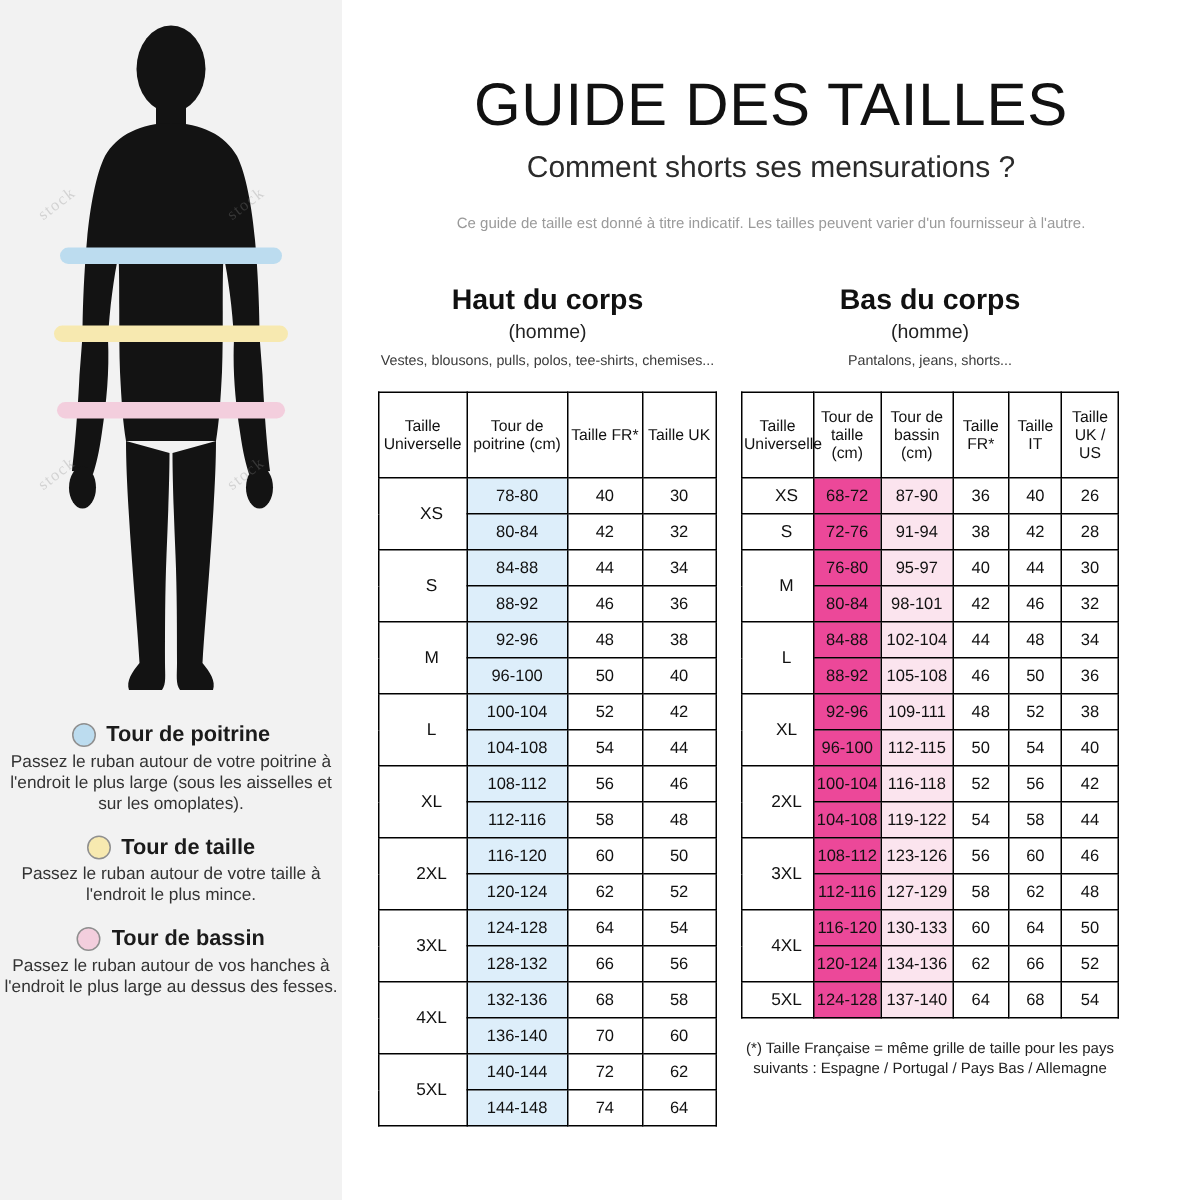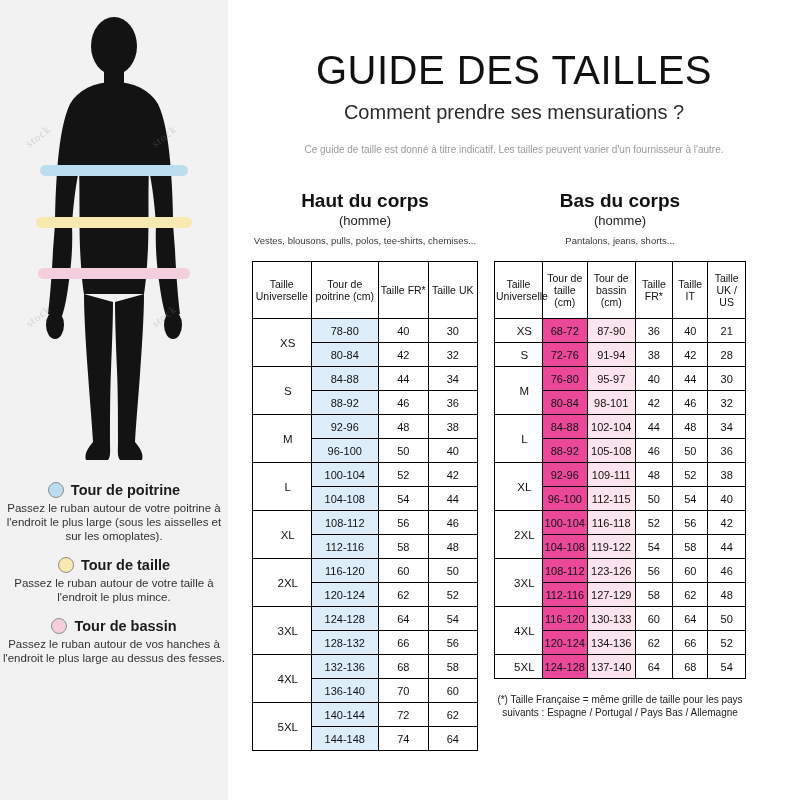--- a/index.html
+++ b/index.html
@@ -289,21 +289,21 @@
           <span class="legend-dot dot-hips"></span>
           <span class="legend-title">Tour de bassin</span>
         </div>
         <div class="legend-text">Passez le ruban autour de vos hanches à l'endroit le plus large au dessus des fesses.</div>
       </div>
     </div>
   </div>
 
   <div class="header">
     <div class="main-title">GUIDE DES TAILLES</div>
-    <div class="subtitle">Comment prendre ses mensurations ?</div>
+    <div class="subtitle">Comment shorts ses mensurations ?</div>
     <div class="disclaimer">Ce guide de taille est donné à titre indicatif. Les tailles peuvent varier d'un fournisseur à l'autre.</div>
   </div>
 
   <div class="tables">
 
     <div class="table-col col-left">
       <div class="tbl-title">Haut du corps</div>
       <div class="tbl-sub">(homme)</div>
       <div class="tbl-desc">Vestes, blousons, pulls, polos, tee-shirts, chemises...</div>
       <table id="tbl-top">
@@ -448,21 +448,21 @@
               <th>Taille UK / US</th>
             </tr>
           </thead>
           <tbody>
             <tr>
               <td class="size-label" rowspan="1">XS</td>
               <td class="yellow">68-72</td>
               <td class="pink">87-90</td>
               <td>36</td>
               <td>40</td>
-              <td>21</td>
+              <td>26</td>
             </tr>
             <tr>
               <td class="size-label" rowspan="1">S</td>
               <td class="yellow">72-76</td>
               <td class="pink">91-94</td>
               <td>38</td>
               <td>42</td>
               <td>28</td>
             </tr>
             <tr>

